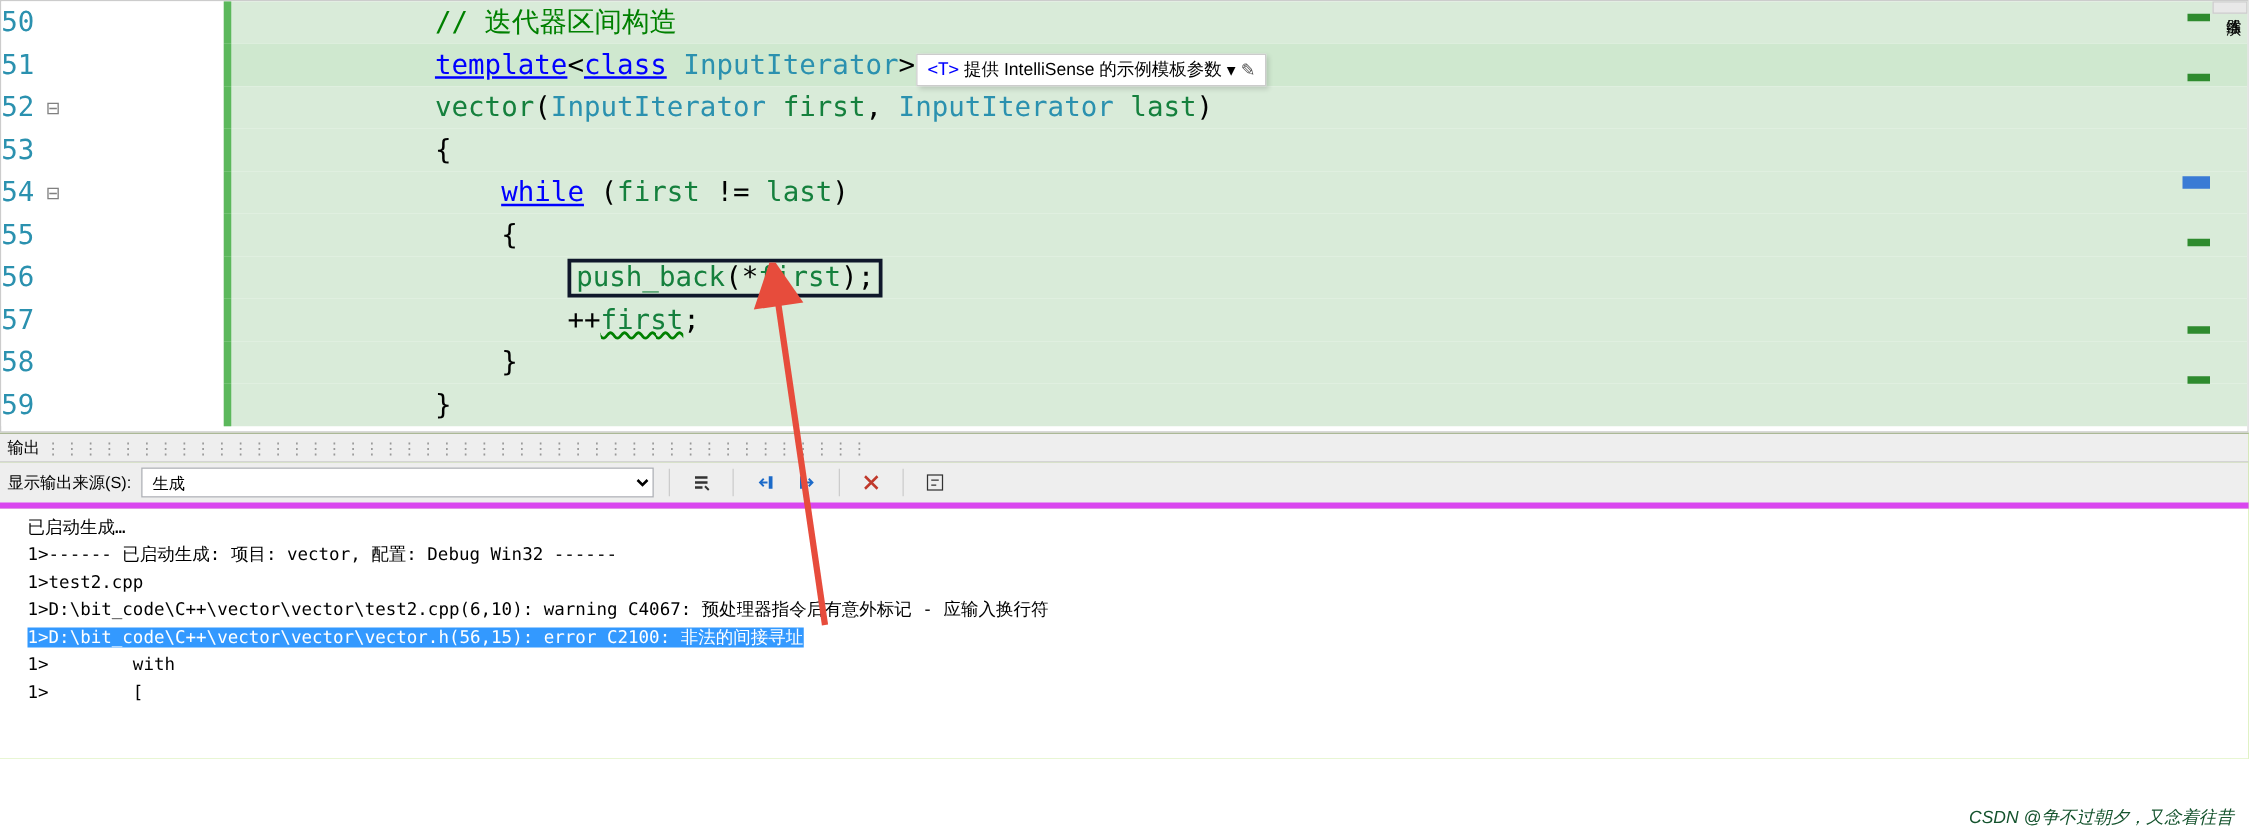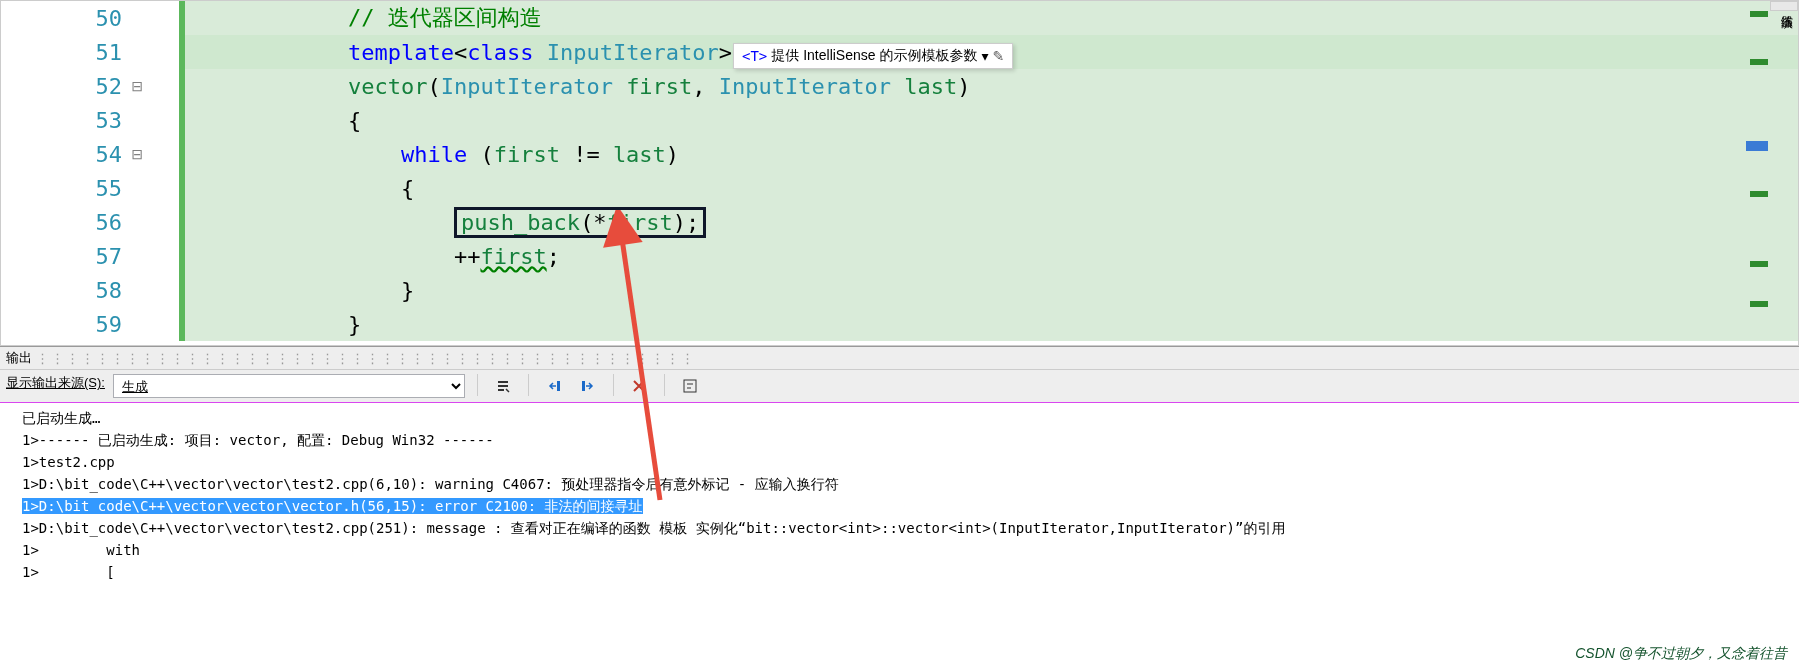--- a/index.html
+++ b/index.html
@@ -1,49 +1,49 @@
 <!DOCTYPE html>
 <html><head>
 <meta charset="utf-8">
 <style>
 * { margin: 0; padding: 0; box-sizing: border-box; }
 body { font-family: "Microsoft YaHei", sans-serif; font-size: 13px; background: #fff; width: 1799px; height: 669px; overflow: hidden; position: relative; }
 .editor-area { background: #fff; border: 1px solid #ccc; height: 346px; position: relative; overflow: hidden; }
 .code-container { display: flex; }
 .gutter { width: 178px; background: #fff; }
-.ln-row { display: flex; height: 34px; align-items: center; justify-content: flex-end; padding-right: 33px; }
+.ln-row { display: flex; height: 34px; align-items: center; padding-right: 33px; }
 .ln-num { font-family: Consolas, monospace; font-size: 22px; color: #2b91af; }
 .fold { width: 18px; display:flex; justify-content:center; color:#808080; font-size:14px; margin-left:6px;}
 .code-col { flex: 1; font-family: Consolas, monospace; font-size: 22px; }
 .code-line { height: 34px; display:flex; align-items:center; white-space: pre; }
 .hl { background: #d9ebd9; }
 .hl-current { background: #cfe8cf; }
 .change-bar { width: 6px; display:inline-block; height:34px; margin-right:4px;}
 .cb-green { background:#5cb85c; }
 .comment { color: #008000; }
-.kw { color: #0000ff; }
+.kw { color: #0000ff; text-decoration: underline; }
 .type { color: #2b91af; }
 .ident { color: #15803d; }
 .punct { color: #000; }
 .boxed { border: 3px solid #0f172a; padding: 0 4px; }
 .wavy { text-decoration: underline wavy #008000; }
 .intellisense-hint { position:absolute; left:732px; top:42px; background:#fff; border:1px solid #ccc; padding:3px 8px; font-size:14px; display:flex; align-items:center; gap:4px; box-shadow:2px 2px 4px rgba(0,0,0,0.15); z-index:5;}
 .intellisense-hint .t-tag { color:#0000ff; font-family:Consolas,monospace; }
 .intellisense-hint .pencil { color:#555; }
 .mini-map { position:absolute; right:30px; top:0; width:28px; height:330px; }
 .mini-mark { position:absolute; right:0; width:18px; height:6px; background:#2e8b2e; }
 .side-label { position:absolute; right:0; top:0; width:28px; writing-mode:vertical-rl; font-size:12px; background:#e8e8e8; border:1px solid #ccc; padding:4px 2px;}
 
 .arrow-svg { position:absolute; left:590px; top:210px; width:90px; height:300px; z-index:10; pointer-events:none;}
 
 .output-panel { border-top:1px solid #999; background:#84cc16; }
 .output-title-bar { background:#eee; padding:2px 6px; font-size:13px; border-bottom:1px solid #ccc; display:flex; align-items:center;}
 .output-title-bar .grip { color:#999; margin-left:4px; letter-spacing:2px;}
-.output-toolbar { background:#eee; padding:4px 6px; display:flex; gap:8px; border-bottom:1px solid #d946ef;text-decoration:underline;}
-.output-toolbar select { width:352px; height:24px; border:1px solid #abadb3; background:#fff; font-size:13px; padding:0 4px;}
+.output-toolbar { background:#eee; padding:4px 6px; display:flex; align-items:center; gap:8px; border-bottom:5px solid #d946ef;}
+.output-toolbar select { width:410px; height:24px; border:1px solid #abadb3; background:#fff; font-size:13px; padding:0 4px;}
 .toolbar-sep { width:1px; height:22px; background:#ccc; margin:0 4px;}
 .tb-btn { width:26px; height:24px; display:flex; align-items:center; justify-content:center; border:1px solid transparent; cursor:pointer; }
 .output-body { background:#fff; font-family: Consolas, "Microsoft YaHei", monospace; font-size:14px; padding:4px 22px; line-height:22px; height:200px; overflow:hidden;}
 .out-line { white-space:pre; }
 .sel { background:#3399ff; color:#fff; }
 .watermark { position:absolute; right:12px; bottom:6px; font-size:14px; color:#14532d; z-index:20;font-style:italic;}
 </style>
 </head>
 <body>
 
@@ -173,19 +173,18 @@
           <path d="M5 6h6M5 10h4" stroke="#333"></path>
         </svg>
       </div>
   </div>
   <div class="output-body">
       <div class="out-line">已启动生成…</div>
       <div class="out-line">1&gt;------ 已启动生成: 项目: vector, 配置: Debug Win32 ------</div>
       <div class="out-line">1&gt;test2.cpp</div>
       <div class="out-line">1&gt;D:\bit_code\C++\vector\vector\test2.cpp(6,10): warning C4067: 预处理器指令后有意外标记 - 应输入换行符</div>
       <div class="out-line"><span class="sel">1&gt;D:\bit_code\C++\vector\vector\vector.h(56,15): error C2100: 非法的间接寻址</span></div>
-      <div class="out-line">1&gt;D:\bit_code\C++\vector\vector\test2.cpp(251): message : 查看对正在编译的函数 模板 实例化“bit::vector&lt;int&gt;::vector&lt;int&gt;(InputIterator,InputIterator)”的引用</div>
       <div class="out-line">1&gt;        with</div>
       <div class="out-line">1&gt;        [</div>
     </div>
 </div>
 
 <div class="watermark">CSDN @争不过朝夕，又念着往昔</div>
 
 </body></html>

